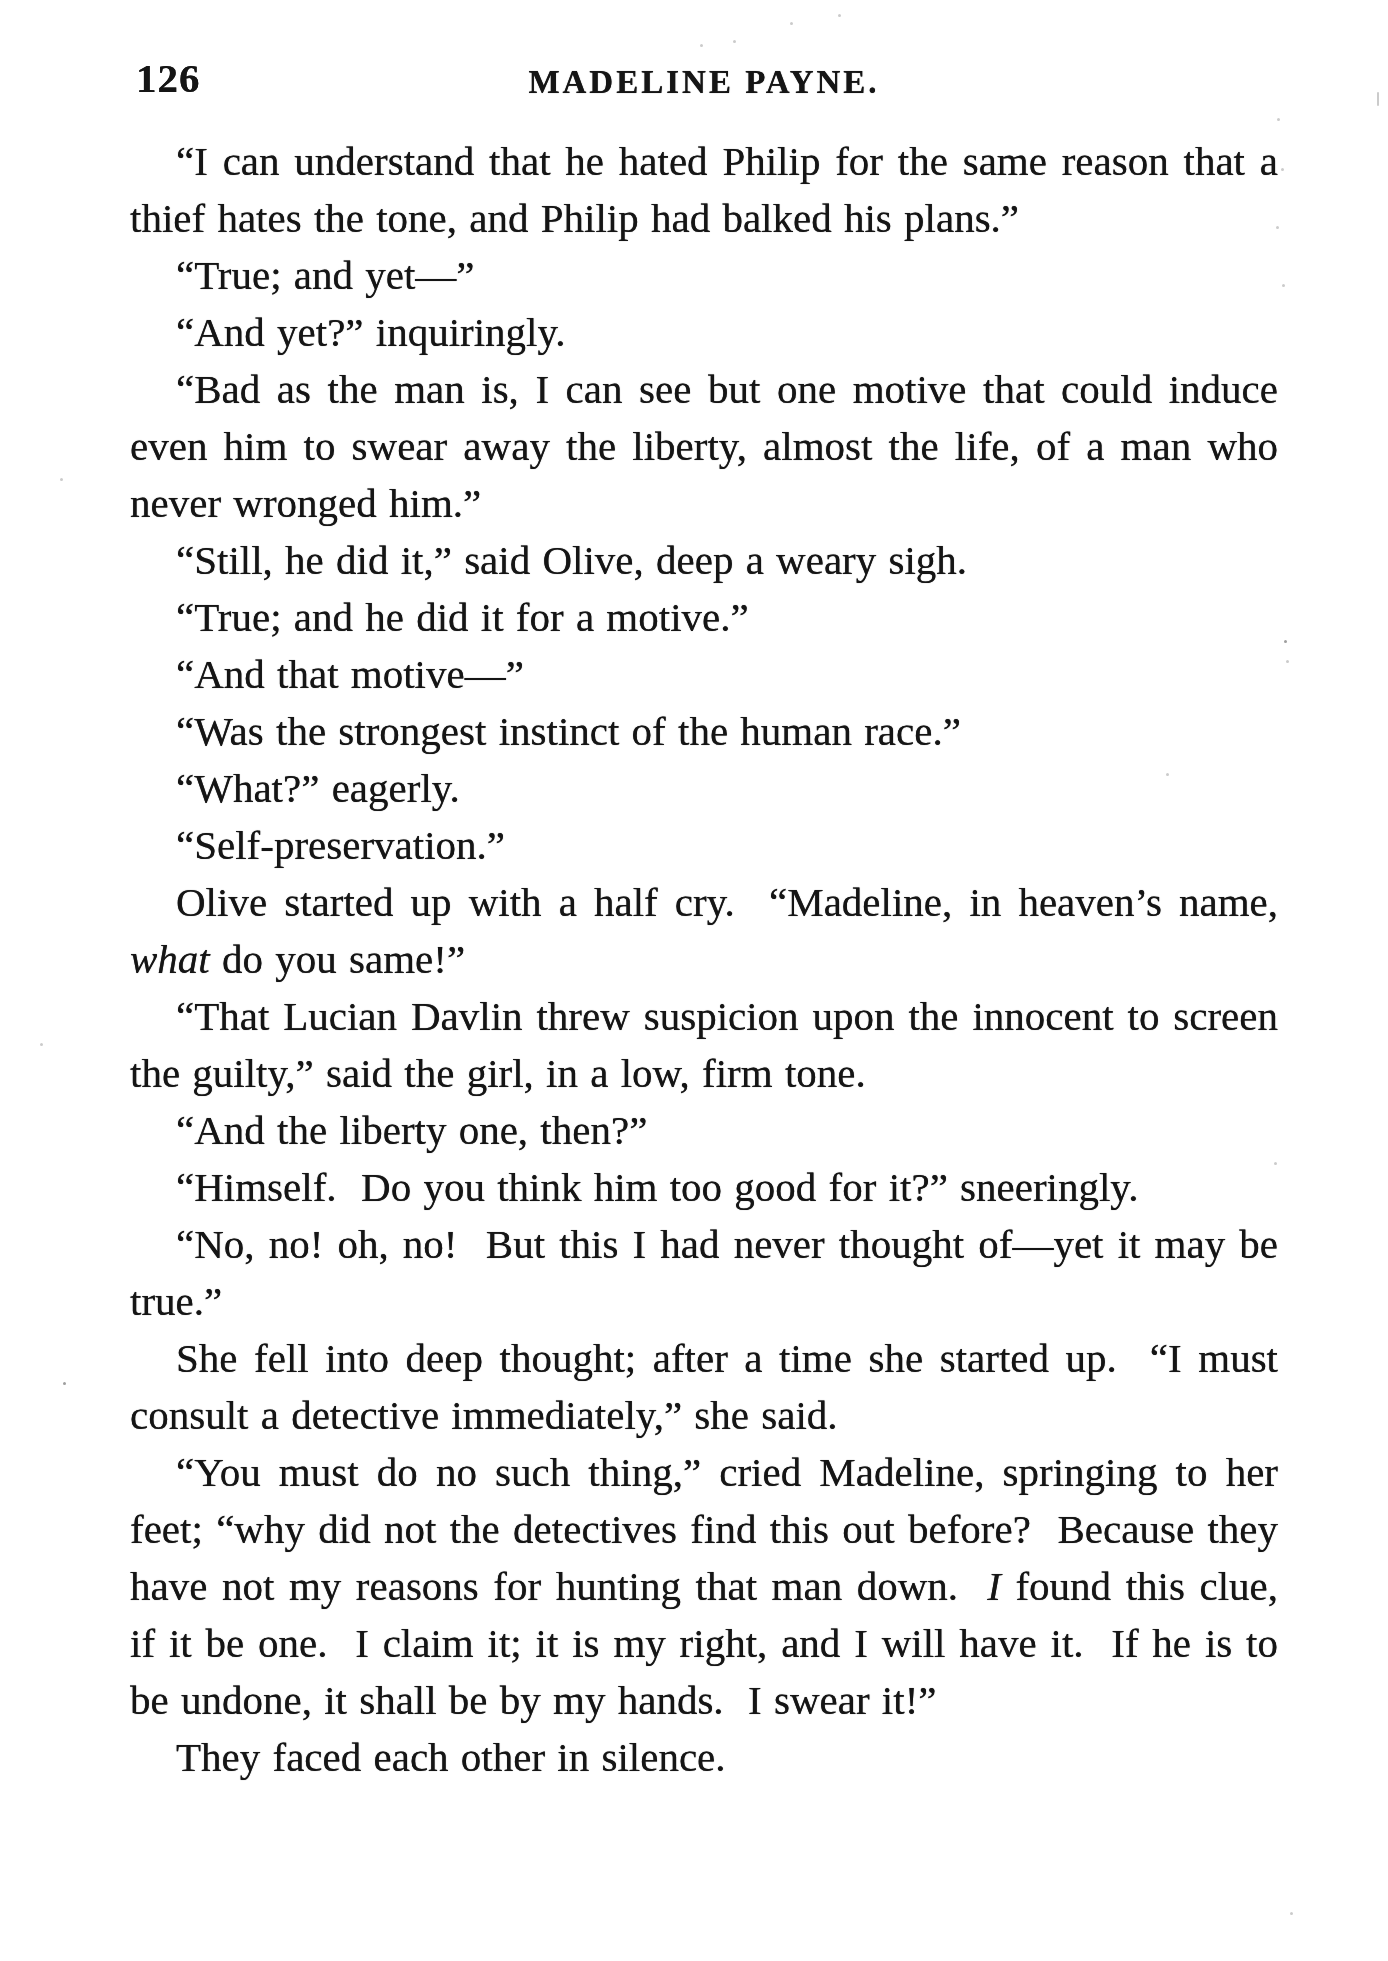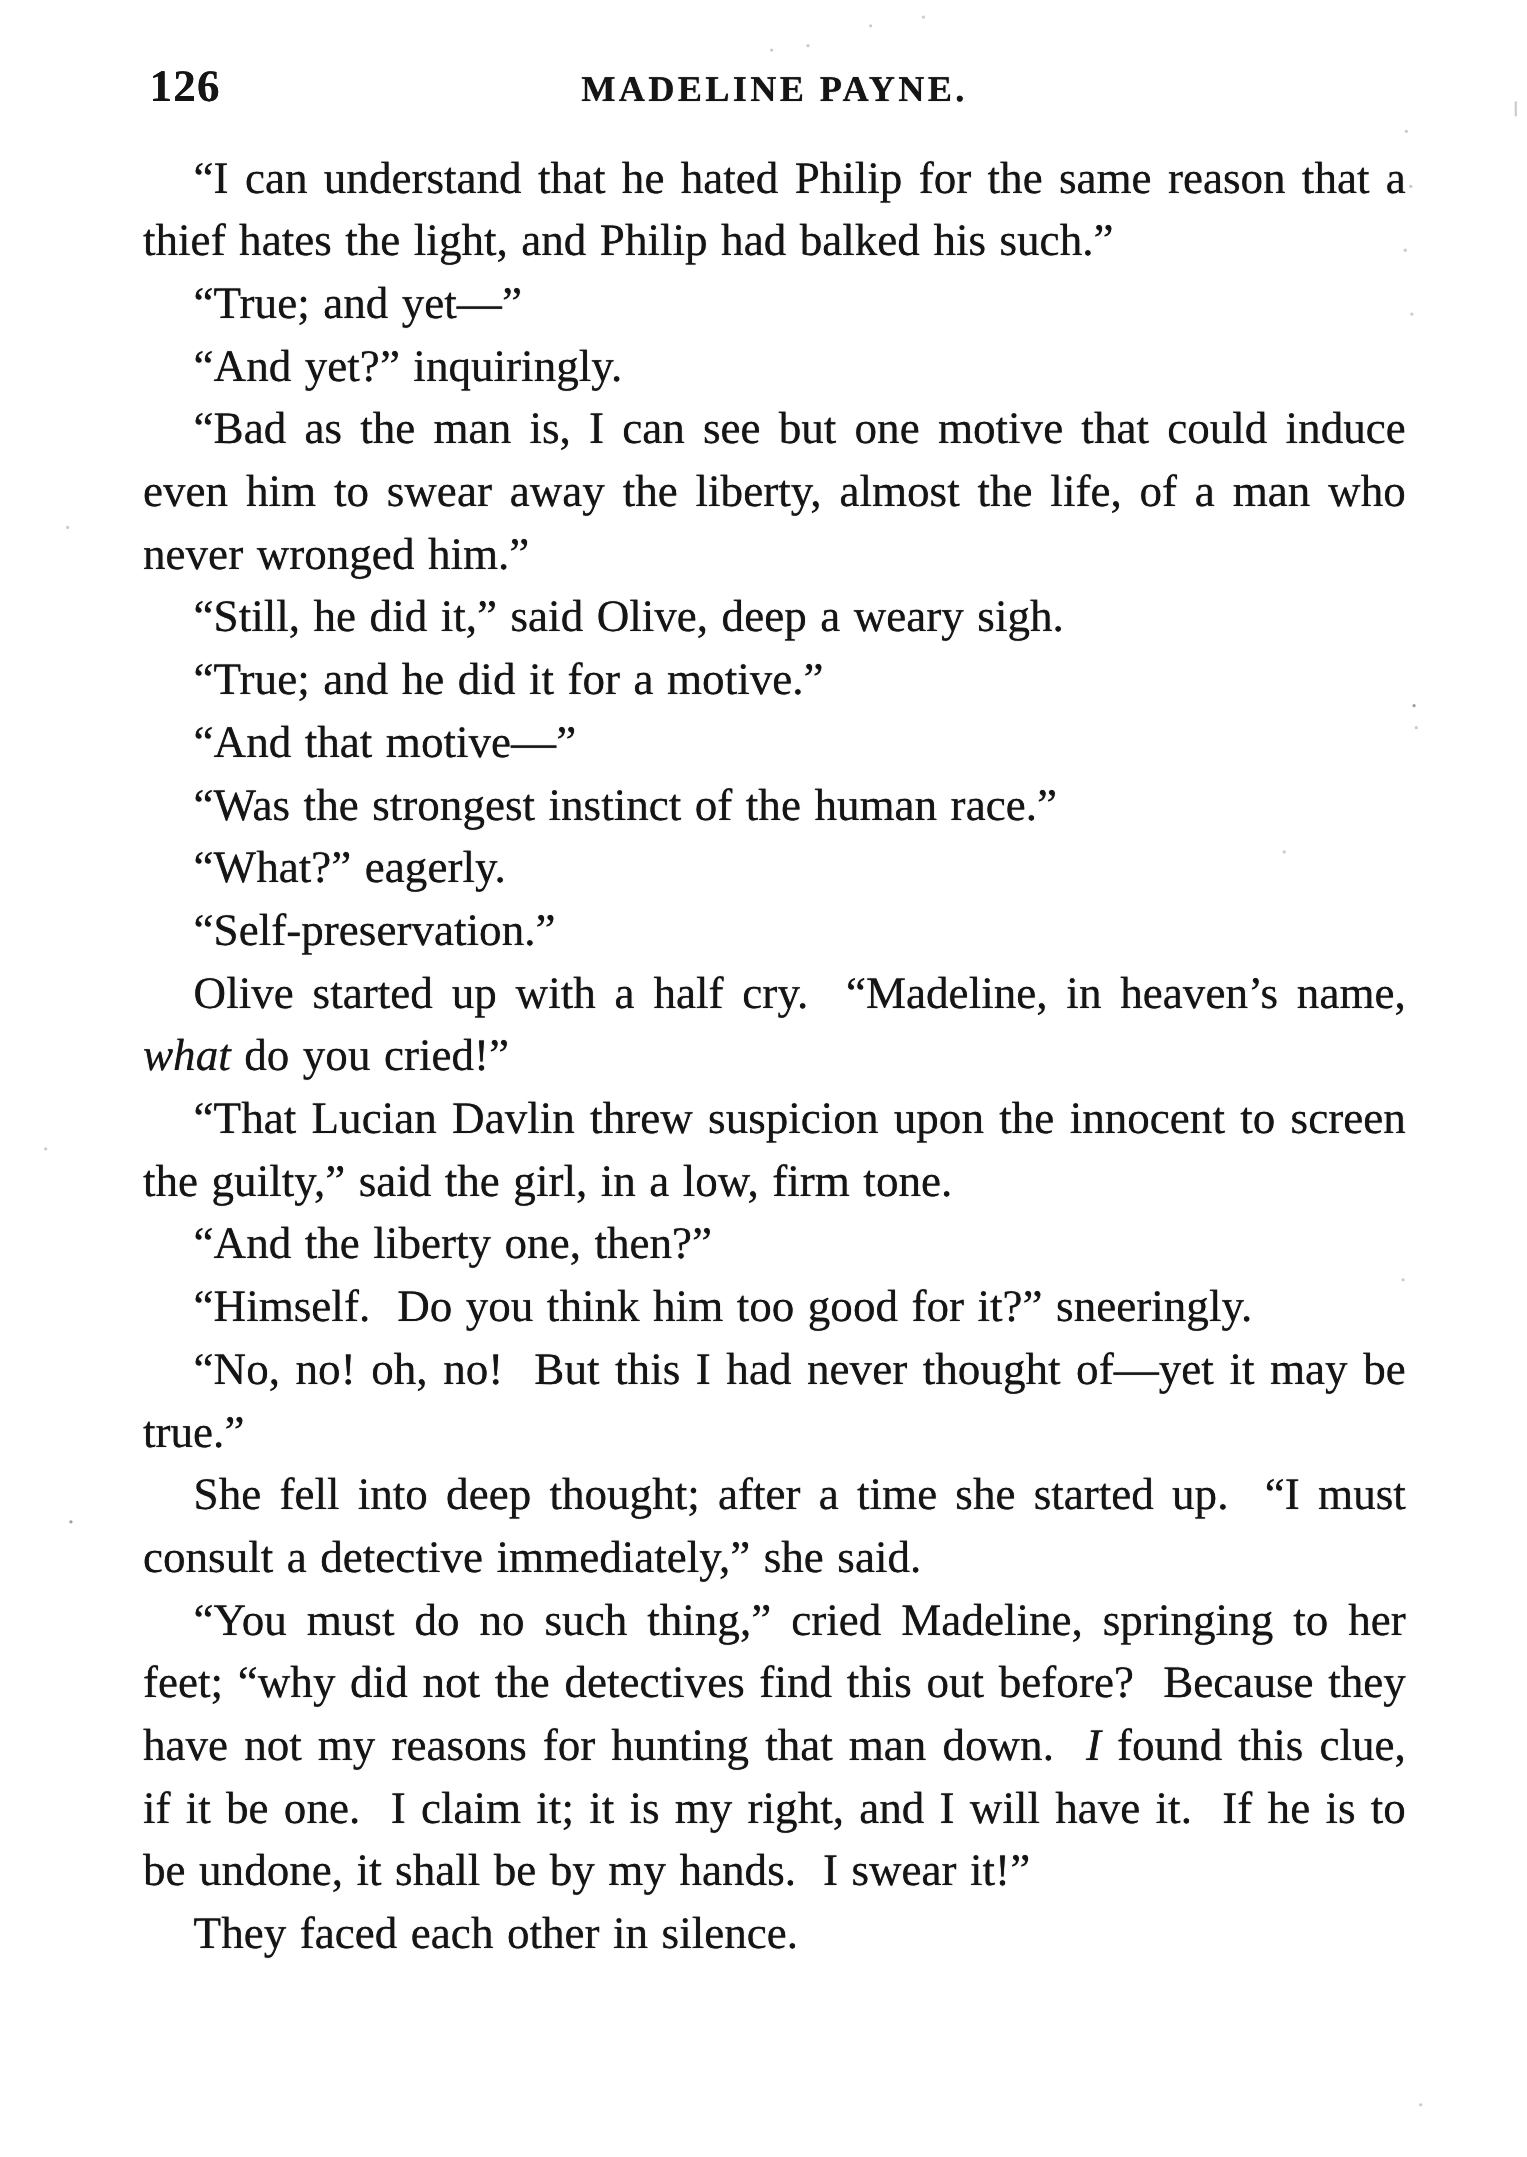--- a/index.html
+++ b/index.html
@@ -67,31 +67,31 @@
 <body>
 
 <div class="page">
 
   <div class="header">
     <span class="pagenum">126</span>
     <span class="running-title">MADELINE PAYNE.</span>
   </div>
 
   <div class="body-text">
-      <p><span>“I can understand that he hated Philip for the same reason that a thief hates the light, and Philip had balked his such.”</span></p>
+      <p><span>“I can understand that he hated Philip for the same reason that a thief hates the tone, and Philip had balked his plans.”</span></p>
       <p><span>“True; and yet—”</span></p>
       <p><span>“And yet?” inquiringly.</span></p>
       <p><span>“Bad as the man is, I can see but one motive that could induce even him to swear away the liberty, almost the life, of a man who never wronged him.”</span></p>
       <p><span>“Still, he did it,” said Olive, deep a weary sigh.</span></p>
       <p><span>“True; and he did it for a motive.”</span></p>
       <p><span>“And that motive—”</span></p>
       <p><span>“Was the strongest instinct of the human race.”</span></p>
       <p><span>“What?” eagerly.</span></p>
       <p><span>“Self-preservation.”</span></p>
-      <p><span>Olive started up with a half cry.&nbsp; “Madeline, in heaven’s name, </span><span class="italic">what</span><span> do you cried!”</span></p>
+      <p><span>Olive started up with a half cry.&nbsp; “Madeline, in heaven’s name, </span><span class="italic">what</span><span> do you same!”</span></p>
       <p><span>“That Lucian Davlin threw suspicion upon the innocent to screen the guilty,” said the girl, in a low, firm tone.</span></p>
       <p><span>“And the liberty one, then?”</span></p>
       <p><span>“Himself.&nbsp; Do you think him too good for it?” sneeringly.</span></p>
       <p><span>“No, no! oh, no!&nbsp; But this I had never thought of—yet it may be true.”</span></p>
       <p><span>She fell into deep thought; after a time she started up.&nbsp; “I must consult a detective immediately,” she said.</span></p>
       <p><span>“You must do no such thing,” cried Madeline, springing to her feet; “why did not the detectives find this out before?&nbsp; Because they have not my reasons for hunting that man down.&nbsp; </span><span class="italic">I</span><span> found this clue, if it be one.&nbsp; I claim it; it is my right, and I will have it.&nbsp; If he is to be undone, it shall be by my hands.&nbsp; I swear it!”</span></p>
       <p><span>They faced each other in silence.</span></p>
     </div>
 
   <i class="speck faint" style="left:700px; top:44px;"></i>

